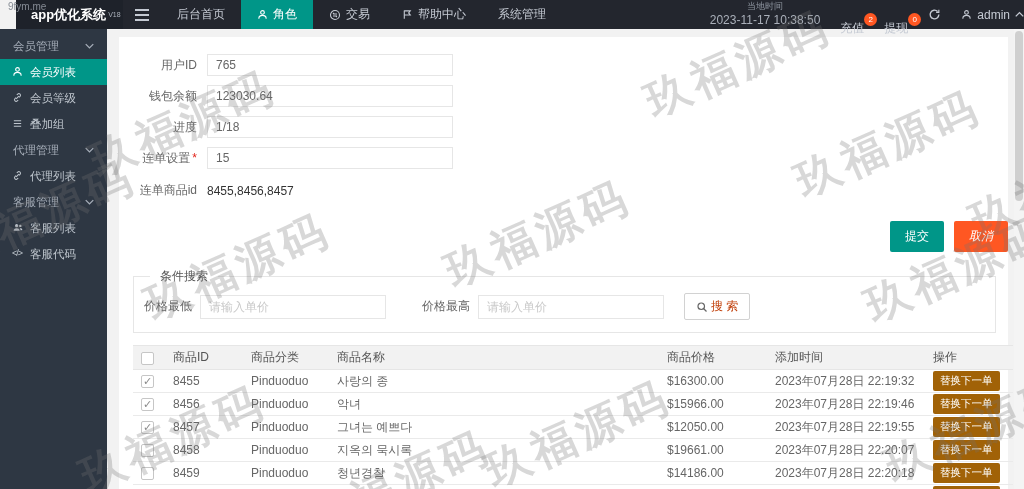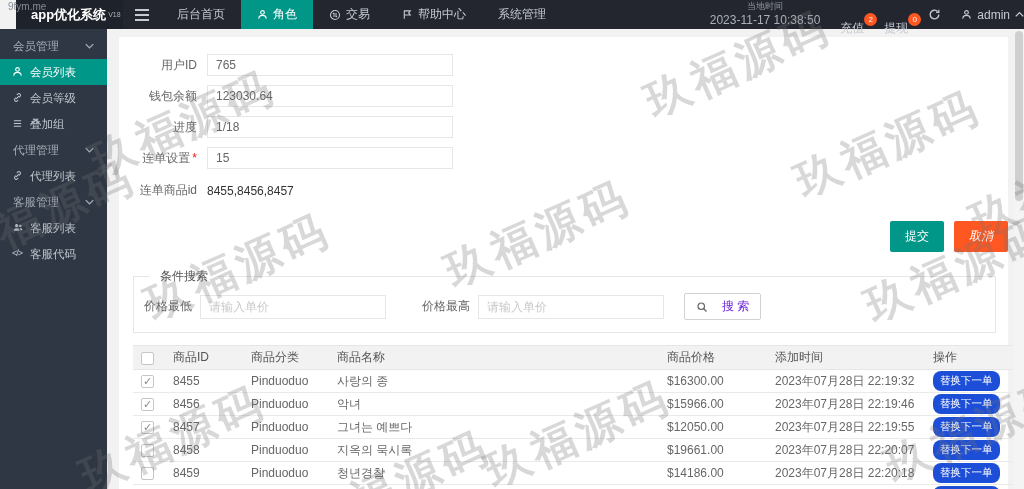--- a/index.html
+++ b/index.html
@@ -62,37 +62,37 @@
   .btn-cancel { background:#ff5722;font-style:italic; }
 
   .search-box { margin:24px 12px 0 14px; border:1px solid #e6e6e6; position:relative;
     padding:16px 10px 12px 10px; }
   .search-title { position:absolute; top:-9px; left:16px; background:#fff;
     padding:0 10px; color:#555; font-size:12px; }
   .search-row { display:flex; align-items:center; gap:8px; font-size:12px; color:#666; }
   .sinput { width:186px; height:24px; border:1px solid #e6e6e6; padding:0 8px;
     font-size:12px; color:#ef4444; outline:none; }
   .sinput::placeholder { color:#c9c9c9; }
-  .search-btn { display:flex; align-items:center; gap:14px; border:1px solid #d2d2d2;
-    background:#fff; height:27px; padding:0 11px; font-size:12px; color:#6d28d9;
+  .search-btn { display:flex; align-items:center; gap:3px; border:1px solid #d2d2d2;
+    background:#fff; height:27px; padding:0 11px; font-size:12px; color:#c2410c;
     margin-left:12px; cursor:pointer; border-radius:2px; }
   .gap20 { width:20px; }
 
   
   table { border-collapse:collapse; width:calc(100% - 28px); margin:12px 14px 0 14px;
     font-size:12px; color:#666; table-layout:fixed; }
   thead td { background:#f2f2f2; border-top:1px solid #e6e6e6; border-bottom:1px solid #e6e6e6;
     color:#555; height:24px; padding:0 8px; }
   tbody td { border-bottom:1px solid #eaeaea; height:23px; padding:0 8px; }
   .cb { width:13px; height:13px; border:1px solid #c6c6c6; border-radius:2px;
     display:inline-block; background:#fff; position:relative; cursor:pointer; vertical-align:middle; }
   .cb.checked::after { content:"\2713"; position:absolute; left:1px; top:-1px;
     font-size:11px; color:#8a8a8a; }
-  .act-btn { background:#1d4ed8; color:#fff; border:none; font-size:10.5px;
-    padding:3px 7px; border-radius:8px; cursor:pointer; white-space:nowrap; }
+  .act-btn { background:#a16207; color:#fff; border:none; font-size:10.5px;
+    padding:3px 7px; border-radius:2px; cursor:pointer; white-space:nowrap; }
 
   
   .scrollbar { position:absolute; top:29px; right:0; width:10px; bottom:0;
     background:#f4f4f4; z-index:8; }
   .scroll-thumb { position:absolute; top:2px; right:1px; width:8px; height:170px;
     background:#cfcfcf; border-radius:4px; }
 
   
   .wm { position:absolute; font-size:44px; font-weight:bold;
     color:rgba(115,115,115,0.28); transform:rotate(-24deg); letter-spacing:5px;

